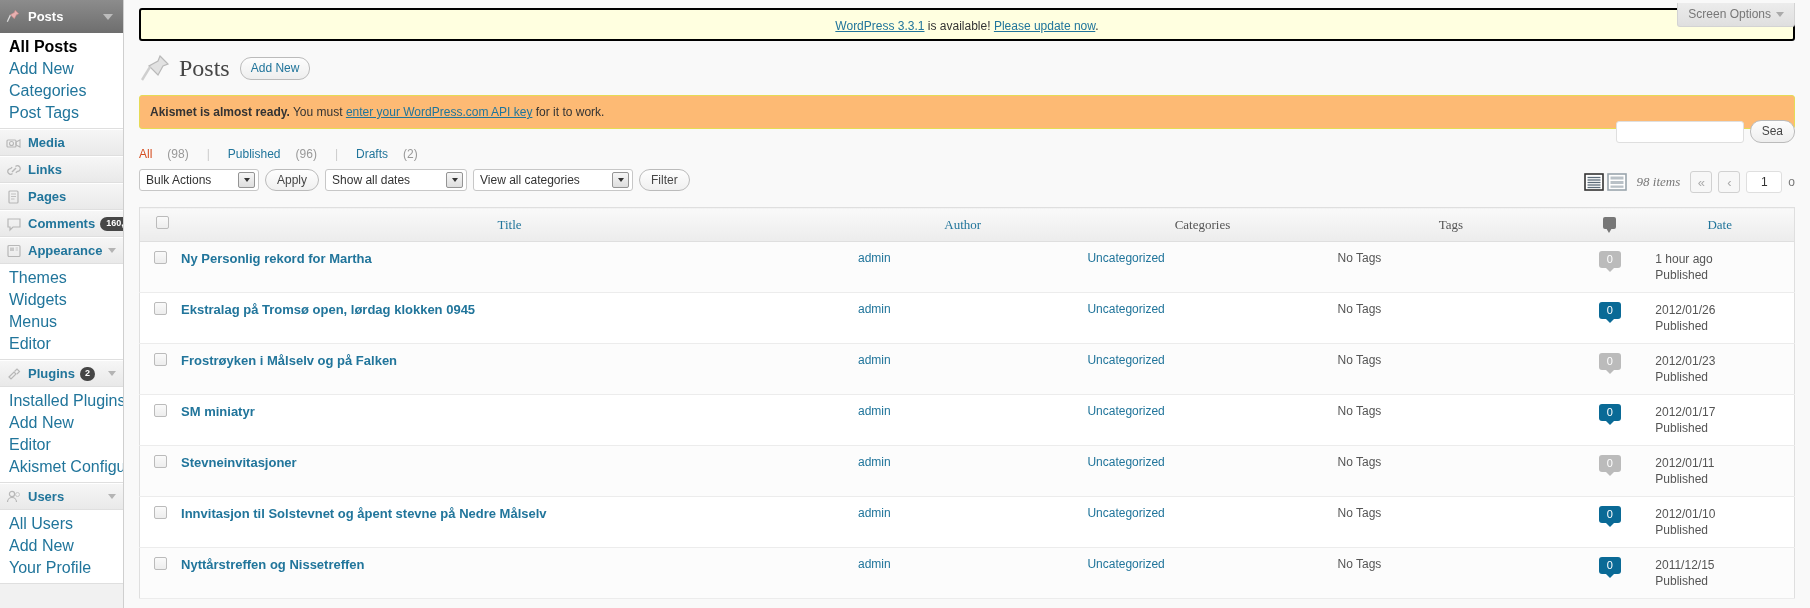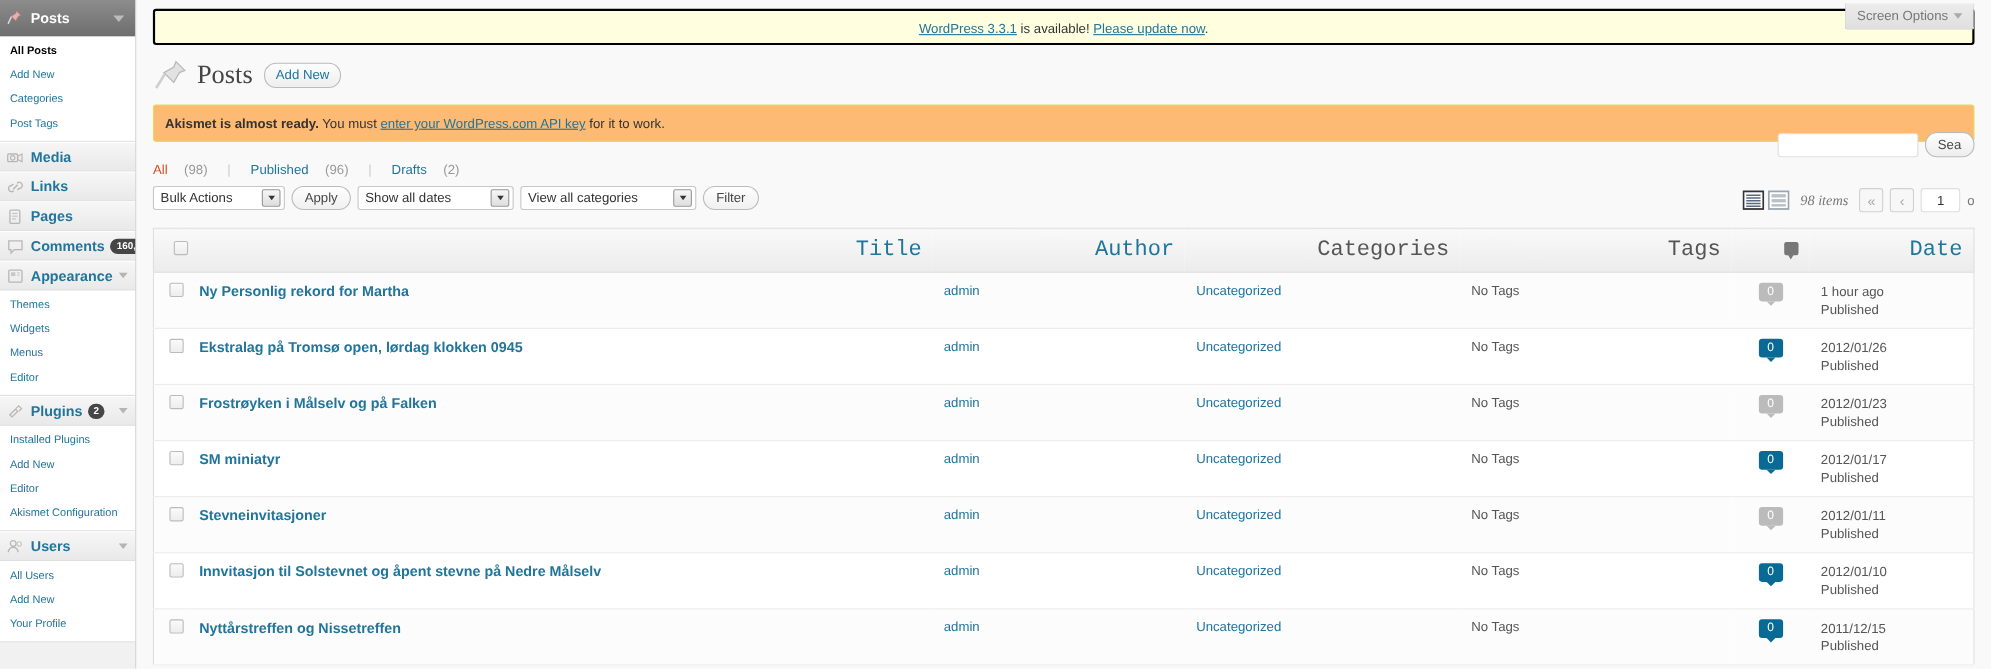--- a/index.html
+++ b/index.html
@@ -42,21 +42,21 @@
     border-bottom: 17px solid transparent;
     border-left: 12px solid #6e6e6e;
   }
   .pin-ico {
     position: absolute; left: 6px; top: 9px;
     width: 14px; height: 14px;
   }
   .sub-list { background: #fff; padding: 3px 0 4px 0; border-bottom:1px solid #dfdfdf;}
   .sub-item {
     display: block; padding: 3px 8px 3px 9px;
-    color: #21759b; font-size: 10px; text-decoration: none;
+    color: #21759b; font-size: 16px; text-decoration: none;
     line-height: 16px;
     white-space: nowrap;
   }
   .sub-item.current { color: #000; font-weight: bold; }
   .menu-head {
     position: relative;
     display: flex; align-items: center;
     height: 27px;
     padding: 0 6px 0 28px;
     background: #ececec;
@@ -285,25 +285,25 @@
     border-collapse: collapse;
     background: #fff;
     border: 1px solid #dfdfdf;
     border-bottom: none;
     font-size: 12px;
   }
   .wp-table thead th {
     background: #f1f1f1;
     background: linear-gradient(to bottom,#f9f9f9,#ececec);
     border-bottom: 1px solid #dfdfdf;
-    text-align: right;
+    text-align: center;
     padding: 8px 10px 8px 10px;
     font-weight: normal;
-    font-family: Liberation Mono, monospace;
-    font-size: 20px;
+    font-family: Liberation Serif, serif;
+    font-size: 13px;
     color: #21759b;
     height: 29px;
   }
   .wp-table thead th.plain { color: #555; }
   .wp-table td {
     padding: 9px 10px;
     vertical-align: top;
     border-bottom: 1px solid #ececec;
     color: #555;
     background: #fcfcfc;

